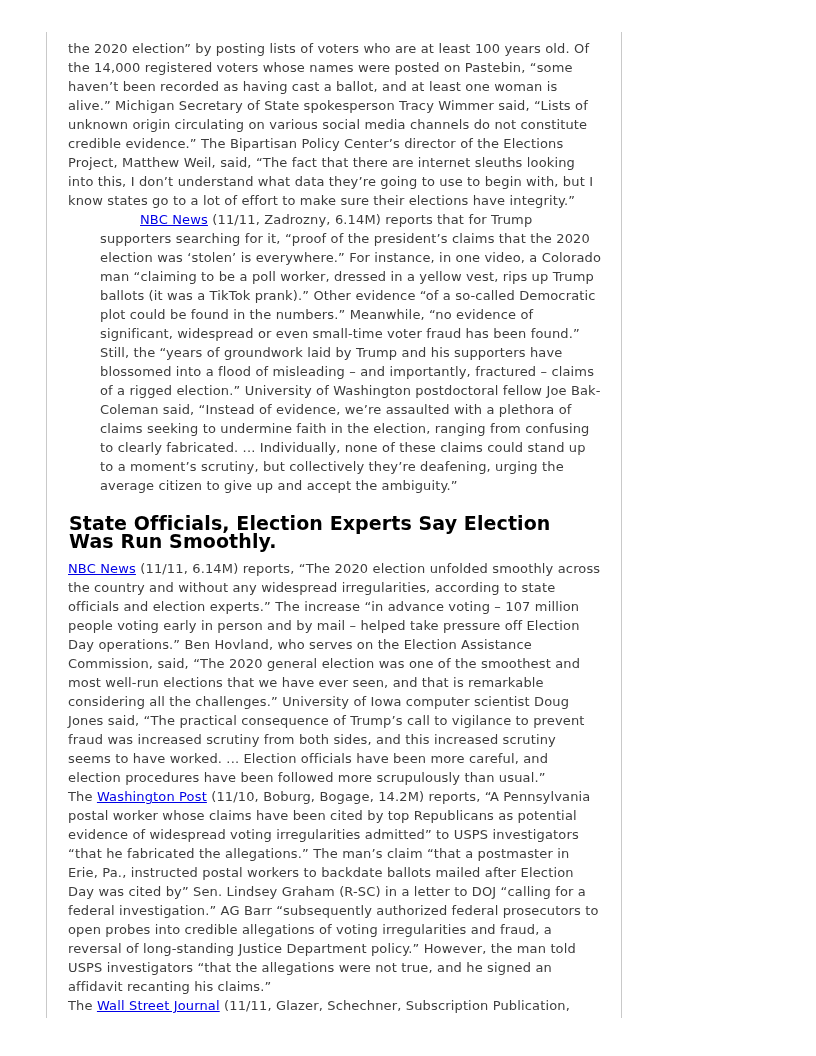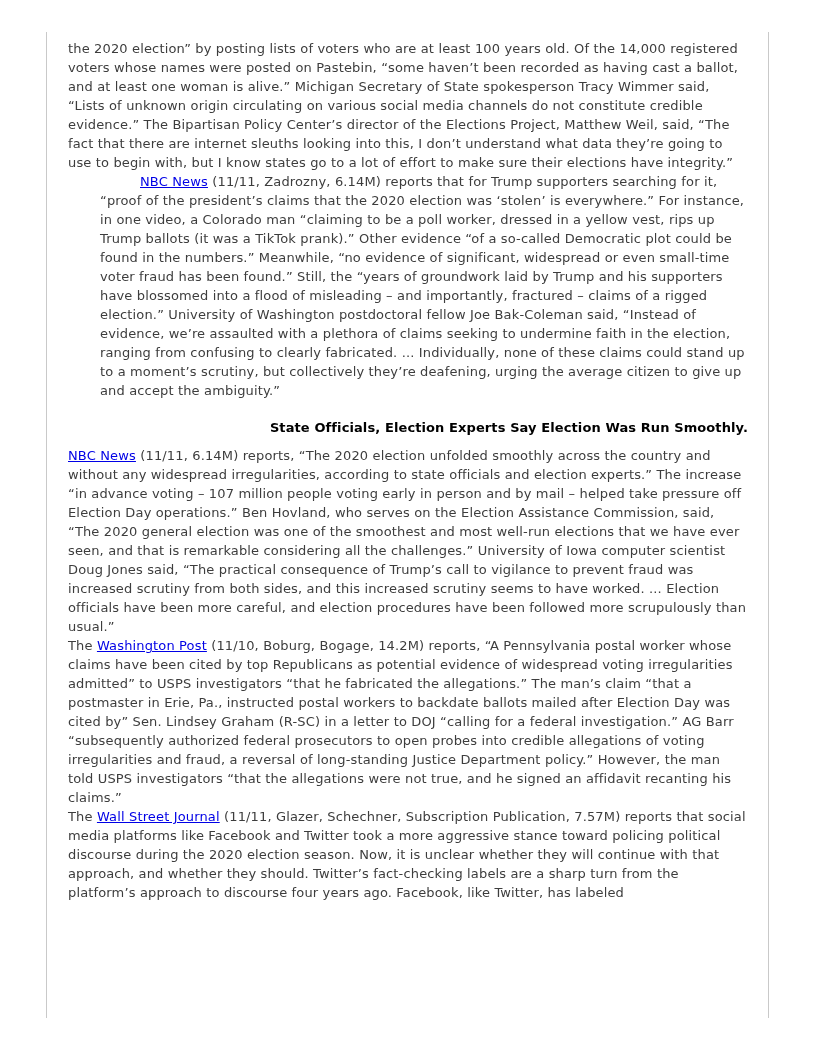--- a/index.html
+++ b/index.html
@@ -11,48 +11,47 @@
     width: 816px;
     height: 1056px;
     position: relative;
     font-family: "DejaVu Sans", "Liberation Sans", sans-serif;
     overflow: hidden;
   }
   .content-frame {
     position: absolute;
     left: 46px;
     top: 32px;
-    width: 723px;
+    width: 576px;
     height: 986px;
     box-sizing: border-box;
     border-left: 1px solid #c9c9c9;
     border-right: 1px solid #c9c9c9;
     padding: 7px 20px 0 21px;
     overflow: hidden;
   }
   p.para {
     margin: 0;
     font-size: 13px;
     line-height: 19px;
     letter-spacing: 0.15px;
     color: #3d3d3d;
     text-align: left;
   }
   p.para.indent {
     text-indent: 40px;
     margin-left: 32px;
   }
   div.heading {
-    margin: 19px 0 9px 8px;
-    font-size: 13px;
+    margin: 19px 0 9px 1px;
+    font-size: 19px;
     line-height: 18px;
     font-weight: bold;
     letter-spacing: 0.1px;
     color: #000000;
-    text-align: right;
   }
   a.source-link {
     text-decoration: underline;
     cursor: pointer;
   }
   span.seg {
     
   }
 </style>
 </head>

